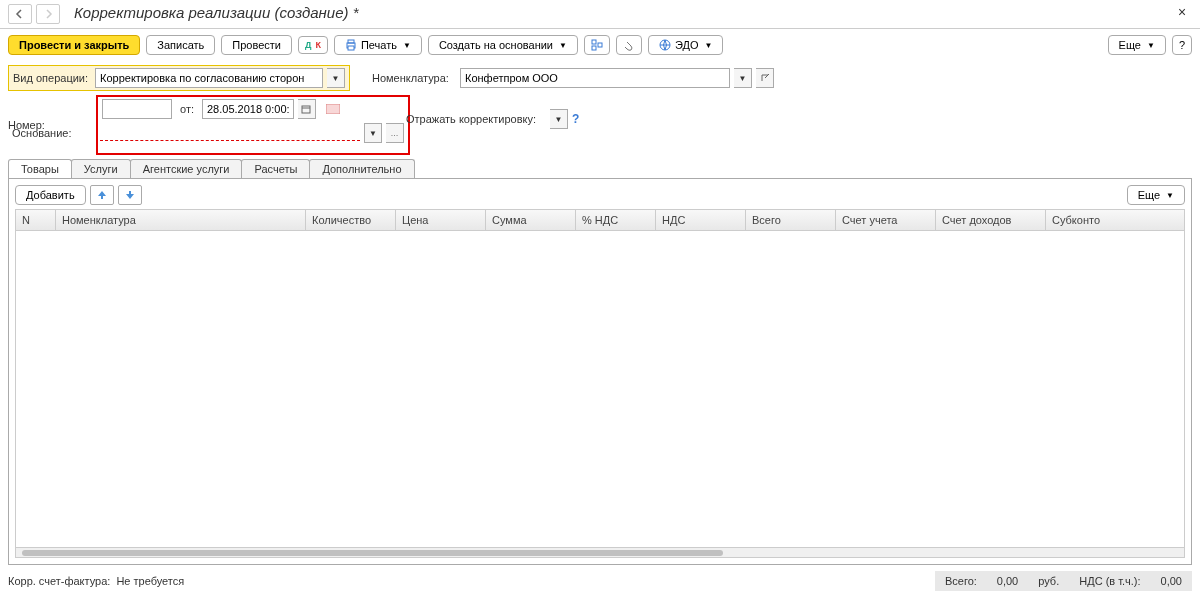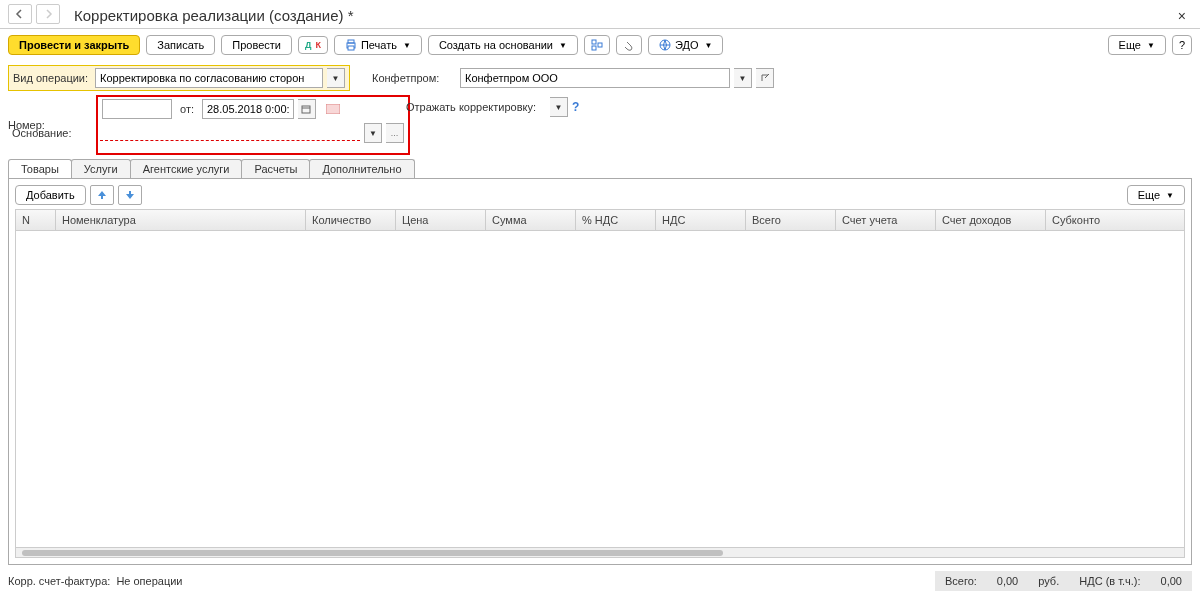--- a/index.html
+++ b/index.html
@@ -1,18 +1,18 @@
 <!DOCTYPE html>
 <html><head>
 <meta charset="utf-8">
 <style>
 * { box-sizing: border-box; margin: 0; padding: 0; font-family: Arial, sans-serif; }
 body { background: #fff; font-size: 11px; color: #333; overflow: hidden; width: 1200px; height: 598px; }
 
-.header-row { display: flex; align-items: flex-end; padding: 4px 8px; border-bottom: 1px solid #ccc; }
+.header-row { display: flex; align-items: flex-start; padding: 4px 8px; border-bottom: 1px solid #ccc; font-style: italic; }
 .nav-btn { border: 1px solid #ccc; background: #fff; width: 24px; height: 20px; display: flex; align-items: center; justify-content: center; margin-right: 4px; cursor: pointer; border-radius: 2px; }
 .title { font-size: 15px; font-weight: normal; margin-left: 10px; flex: 1; }
 .close-x { font-size: 14px; cursor: pointer; padding: 0 6px; }
 
 .toolbar { display: flex; align-items: center; padding: 6px 8px; gap: 6px; }
 .btn { border: 1px solid #aaa; background: #fff; padding: 3px 10px; font-size: 11px; cursor: pointer; border-radius: 4px; white-space: nowrap; display: inline-flex; align-items: center; gap: 4px; }
 .btn.primary { background: #ffdd2d; border-color: #d4a800; font-weight: bold; }
 .btn.icon-only { padding: 3px 6px; }
 .btn .caret { font-size: 8px; margin-left: 2px; }
 .toolbar-spacer { flex: 1; }
@@ -124,21 +124,21 @@
 </div>
 
 <div class="form-area">
 
   <div class="form-row">
     <div class="field-group yellow-bg" style="padding:2px 4px;border:1px solid #e6c200;">
       <span class="field-label" style="width:78px;display:inline-block">Вид операции:</span>
       <input class="field-input" style="width: 228px;" value="Корректировка по согласованию сторон">
       <div class="dd-btn">▼</div>
     </div>
-    <span class="field-label" style="margin-left:14px;width:80px">Конфетпром:</span>
+    <span class="field-label" style="margin-left:14px;width:80px">Номенклатура:</span>
     <div class="field-group">
       <input class="field-input" style="width: 270px;" value="Конфетпром ООО">
       <div class="dd-btn">▼</div>
       <div class="dd-btn">
         <svg width="10" height="10" viewBox="0 0 10 10">
             <path d="M2 8 L2 2 L8 2 M5 5 L9 1" stroke="#666" fill="none"></path>
           </svg>
       </div>
     </div>
   </div>
@@ -166,21 +166,21 @@
           </div>
           <div class="field-group" style="margin-left:-90px">
             <span class="field-label" style="width:84px;display:inline-block">Основание:</span>
             <span class="red-dash"><input value="" style=""></span>
             <div class="dd-btn" style="border-left:1px solid #aaa">▼</div>
             <div class="dd-btn">…</div>
           </div>
         </div>
       </div>
     </div>
-    <div class="field-group" style="margin-left:-12px;margin-top:2px">
+    <div class="field-group" style="margin-left:-12px;margin-top:14px">
       <span class="field-label" style="width:140px">Отражать корректировку:</span>
       <div class="dd-btn">▼</div>
       <span class="help-icon">?</span>
     </div>
   </div>
 </div>
 
 <div class="tabs">
   <div class="tab active">Товары</div>
   <div class="tab">Услуги</div>
@@ -225,21 +225,21 @@
     </div>
     <div class="grid-body"></div>
     <div class="grid-scroll">
       <div class="grid-scroll-thumb"></div>
     </div>
   </div>
 </div>
 
 <div class="footer">
   <span>Корр. счет-фактура:</span>
-  <span style="margin-left:6px">Не операции</span>
+  <span style="margin-left:6px">Не требуется</span>
   <div class="totals">
     <span><span>Всего:</span></span>
     <span>0,00</span>
     <span>руб.</span>
     <span>НДС (в т.ч.):</span>
     <span>0,00</span>
   </div>
 </div>
 
 </body></html>

